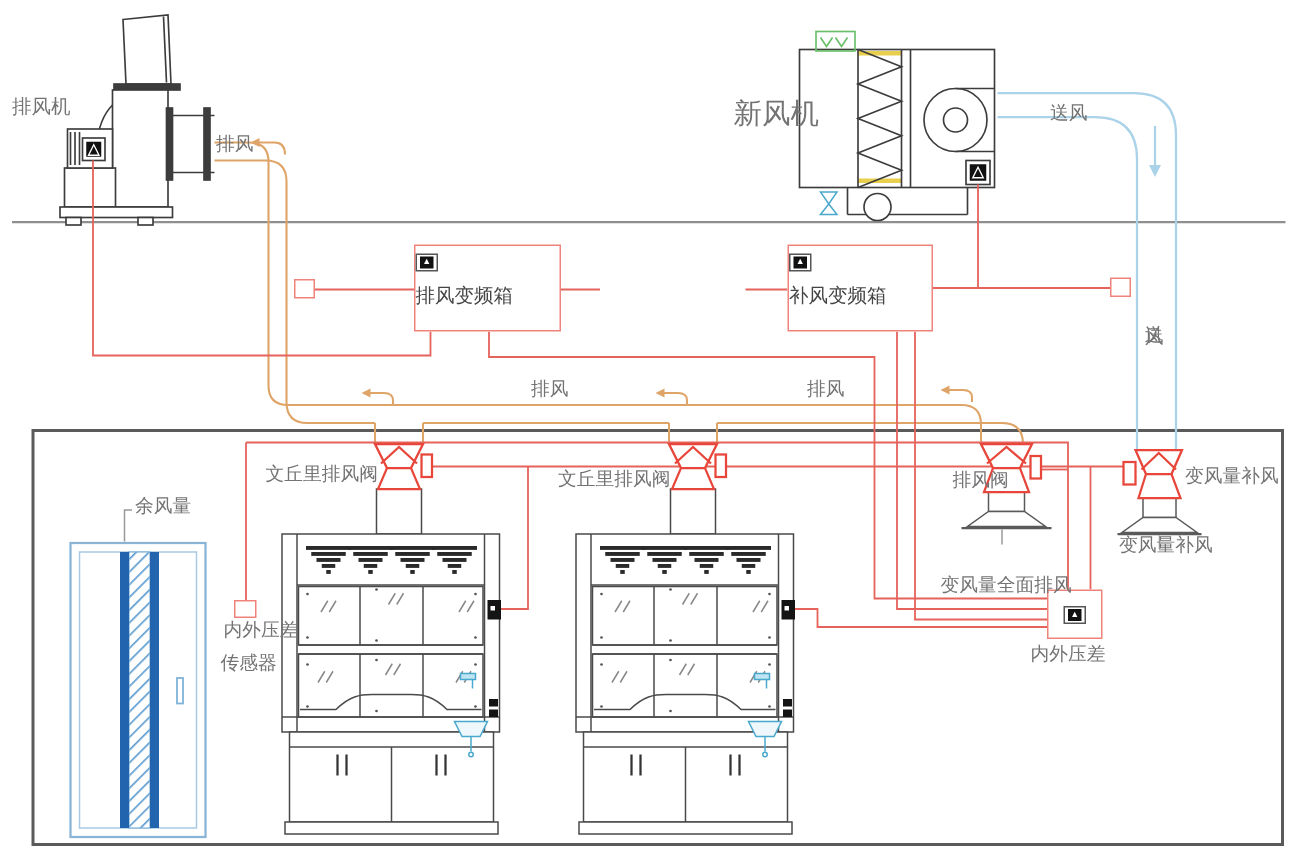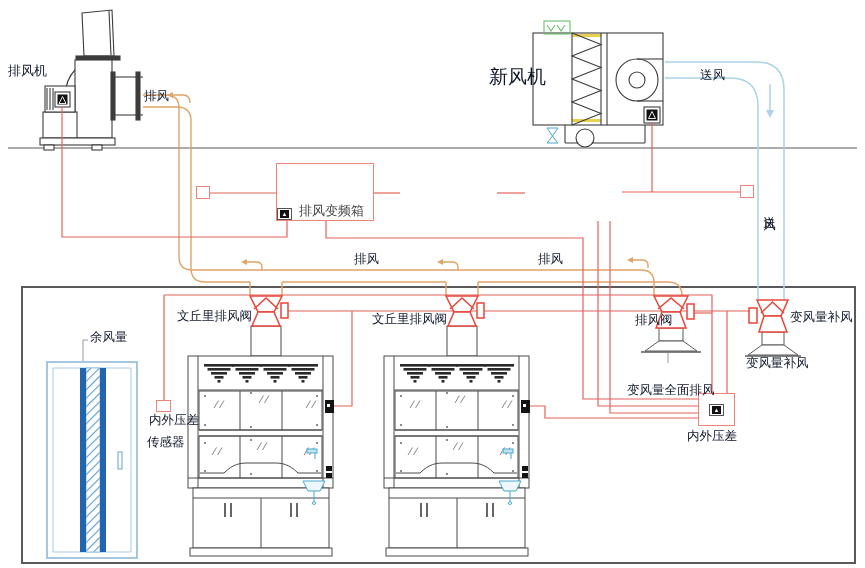--- a/index.html
+++ b/index.html
@@ -1,22 +1,22 @@
 <!DOCTYPE html>
 <html><head>
 <meta charset="utf-8">
 <style>
   html,body{margin:0;padding:0;background:#fff;}
   #canvas{position:relative;width:865px;height:568px;background:#fff;overflow:hidden;
           font-family:"Liberation Sans",sans-serif;}
   #linework{position:absolute;left:0;top:0;}
-  .lbl{position:absolute;font-size:12.5px;color:#0f172a;white-space:nowrap;line-height:1.15;}
+  .lbl{position:absolute;font-size:12.5px;color:#737373;white-space:nowrap;line-height:1.15;}
   .vert{writing-mode:vertical-rl;text-orientation:upright;letter-spacing:3px;}
   .ctrlbox{position:absolute;background:#fff;border:1.5px solid #ef837b;display:flex;
-           flex-direction:row;align-items:flex-end;padding-top:5px;gap:7px;box-sizing:border-box;}
+           flex-direction:column;align-items:flex-start;padding-top:5px;gap:7px;box-sizing:border-box;}
   .ctrlbox .boxlbl{font-size:13px;color:#444;}
   .redsq{position:absolute;background:#fff;border:1.3px solid #ef837b;box-sizing:border-box;}
   .motor-icon{width:15px;height:12px;border:1px solid #555;background:#fff;display:flex;
               align-items:center;justify-content:center;box-sizing:border-box;}
   .motor-icon i{display:block;width:9px;height:8px;background:#111;color:#fff;font-size:6px;
                 line-height:8px;text-align:center;font-style:normal;}
   .roomctrl{position:absolute;background:#fff;border:1.4px solid #ef837b;display:flex;
             align-items:center;justify-content:center;box-sizing:border-box;}
 </style>
 </head>
@@ -280,20 +280,26 @@
     </g>
   </g>
 </svg>
 
 <div class="ctrlbox" style="left:276px;top:163px;width:98px;height:58px;">
   <span class="motor-icon">
         <i>▲</i>
       </span>
   <span class="boxlbl">排风变频箱</span>
 </div>
+<div class="ctrlbox" style="left:525px;top:163px;width:97px;height:58px;">
+  <span class="motor-icon">
+        <i>▲</i>
+      </span>
+  <span class="boxlbl">补风变频箱</span>
+</div>
 
 <div class="redsq" style="left:196px;top:186px;width:14px;height:13px;"></div>
 <div class="redsq" style="left:740px;top:185px;width:14px;height:13px;"></div>
 <div class="redsq" style="left:156px;top:400px;width:15px;height:12px;"></div>
 
 <div class="roomctrl" style="left:698px;top:393px;width:37px;height:33px;">
   <span class="motor-icon">
         <i>▲</i>
       </span>
 </div>

